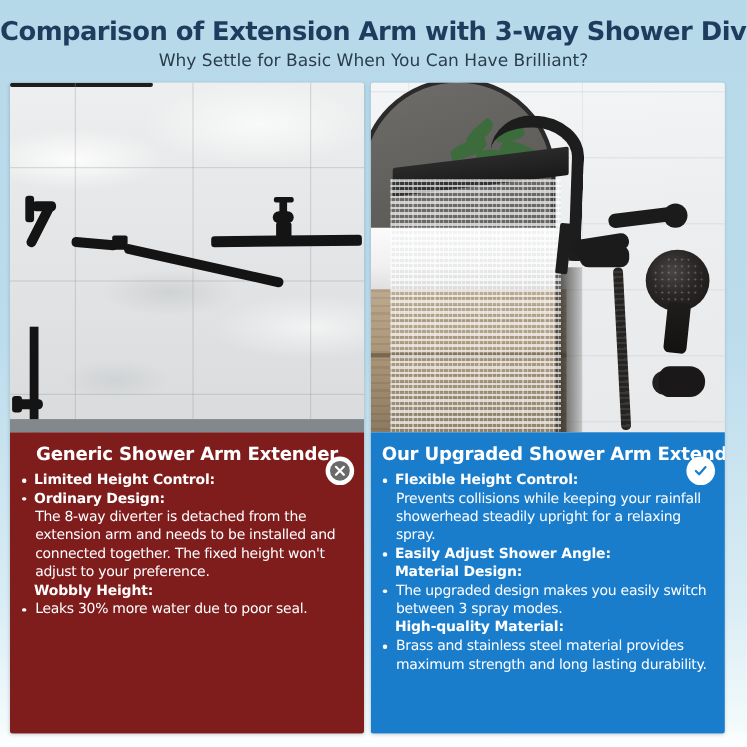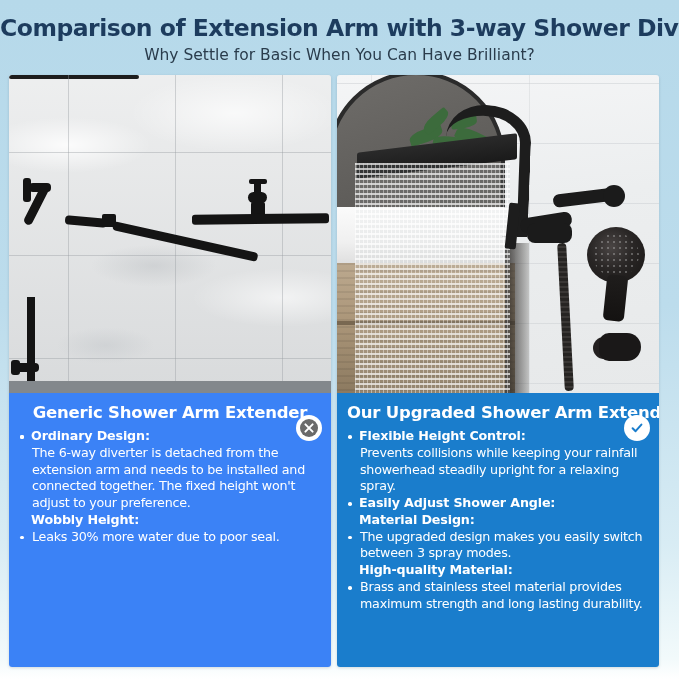--- a/index.html
+++ b/index.html
@@ -261,21 +261,21 @@
     background: #232020; border-radius: 50%;
   }
 
   
   .panel {
     flex: 1 1 auto;
     position: relative;
     padding: 8px 10px 10px 10px;
     box-sizing: border-box;
   }
-  .panel-gray { background: #3b82f6; }
+  .panel-gray { background: #7f1d1d; }
   .panel-blue { background: #1a7dcc; }
   .panel-title {
     font-family: "DejaVu Sans", sans-serif;
     font-size: 16.5px;
     font-weight: bold;
     color: #ffffff;
     text-align: center;
     letter-spacing: -0.2px;
     margin: 2px 0 6px 0;
     white-space: nowrap;
@@ -371,25 +371,26 @@
         <div class="badge">
           <svg width="20" height="20" viewBox="0 0 20 20" aria-hidden="true">
             <circle cx="10" cy="10" r="9" fill="#6a6a6a"></circle>
             <path d="M6.4 6.4 L13.6 13.6 M13.6 6.4 L6.4 13.6" stroke="#ffffff" stroke-width="2" stroke-linecap="round"></path>
           </svg>
         </div>
 
         <ul class="feature-list">
           <li class="feature">
             <span class="bullet" style="top:7px"></span>
+            <div class="f-head">Limited Height Control:</div>
           </li>
           <li class="feature">
             <span class="bullet" style="top:7px"></span>
             <div class="f-head">Ordinary Design:</div>
-            <div class="f-body">The 6-way diverter is detached from the extension arm and needs to be installed and connected together. The fixed height won't adjust to your preference.</div>
+            <div class="f-body">The 8-way diverter is detached from the extension arm and needs to be installed and connected together. The fixed height won't adjust to your preference.</div>
           </li>
           <li class="feature">
             <span class="bullet" style="top:24px"></span>
             <div class="f-head">Wobbly Height:</div>
             <div class="f-body">Leaks 30% more water due to poor seal.</div>
           </li>
         </ul>
       </div>
     </div>
 

